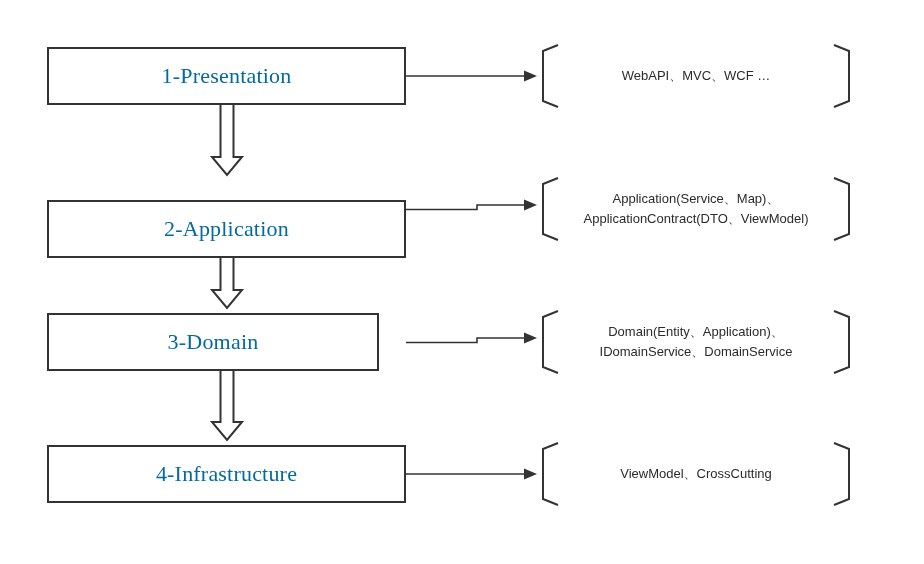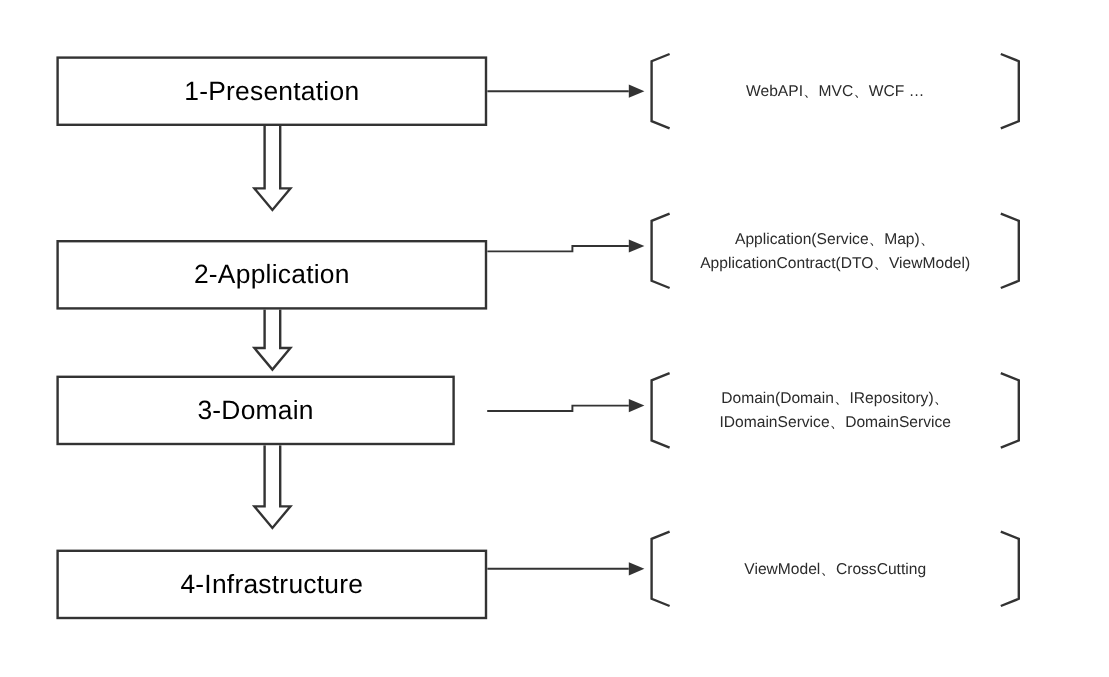--- a/index.html
+++ b/index.html
@@ -31,24 +31,25 @@
     position: absolute;
     box-sizing: border-box;
     border: 2px solid #333333;
     background: #ffffff;
     display: flex;
     align-items: center;
     justify-content: center;
   }
   .layer-box-label {
     font-size: 22px;
-    color: #000000;
+    color: #0369a1;
     letter-spacing: 0.2px;
     line-height: 1;
     white-space: nowrap;
+    font-family: Liberation Serif, serif;
   }
   .annotation {
     position: absolute;
     display: flex;
     align-items: center;
     justify-content: center;
     text-align: center;
     color: #2b2b2b;
     font-size: 13px;
     line-height: 1.55;
@@ -121,35 +122,35 @@
   </div>
 
   <div class="layer-box" style="left:47px; top:180px; width:359px; height:58px;margin-top:20px;">
     <span class="layer-box-label">2-Application</span>
   </div>
 
   <div class="layer-box" style="left:47px; top:313px; width:332px; height:58px;">
     <span class="layer-box-label">3-Domain</span>
   </div>
 
-  <div class="layer-box" style="left:47px; top:445px; width:359px; height:58px;margin-top:13px;">
+  <div class="layer-box" style="left:47px; top:445px; width:359px; height:58px;">
     <span class="layer-box-label">4-Infrastructure</span>
   </div>
 
   <div class="annotation" style="left:558px; top:180px; width:276px; height:58px;">
     <span>Application(Service、Map)、
 ApplicationContract(DTO、ViewModel)</span>
   </div>
 
   <div class="annotation" style="left:558px; top:47px; width:276px; height:58px;">
     <span>WebAPI、MVC、WCF …</span>
   </div>
 
   <div class="annotation" style="left:558px; top:313px; width:276px; height:58px;">
-    <span>Domain(Domain、IRepository)、
+    <span>Domain(Entity、Application)、
 IDomainService、DomainService</span>
   </div>
 
   <div class="annotation" style="left:558px; top:445px; width:276px; height:58px;">
     <span>ViewModel、CrossCutting</span>
   </div>
 
 </div>
 
 </body></html>

